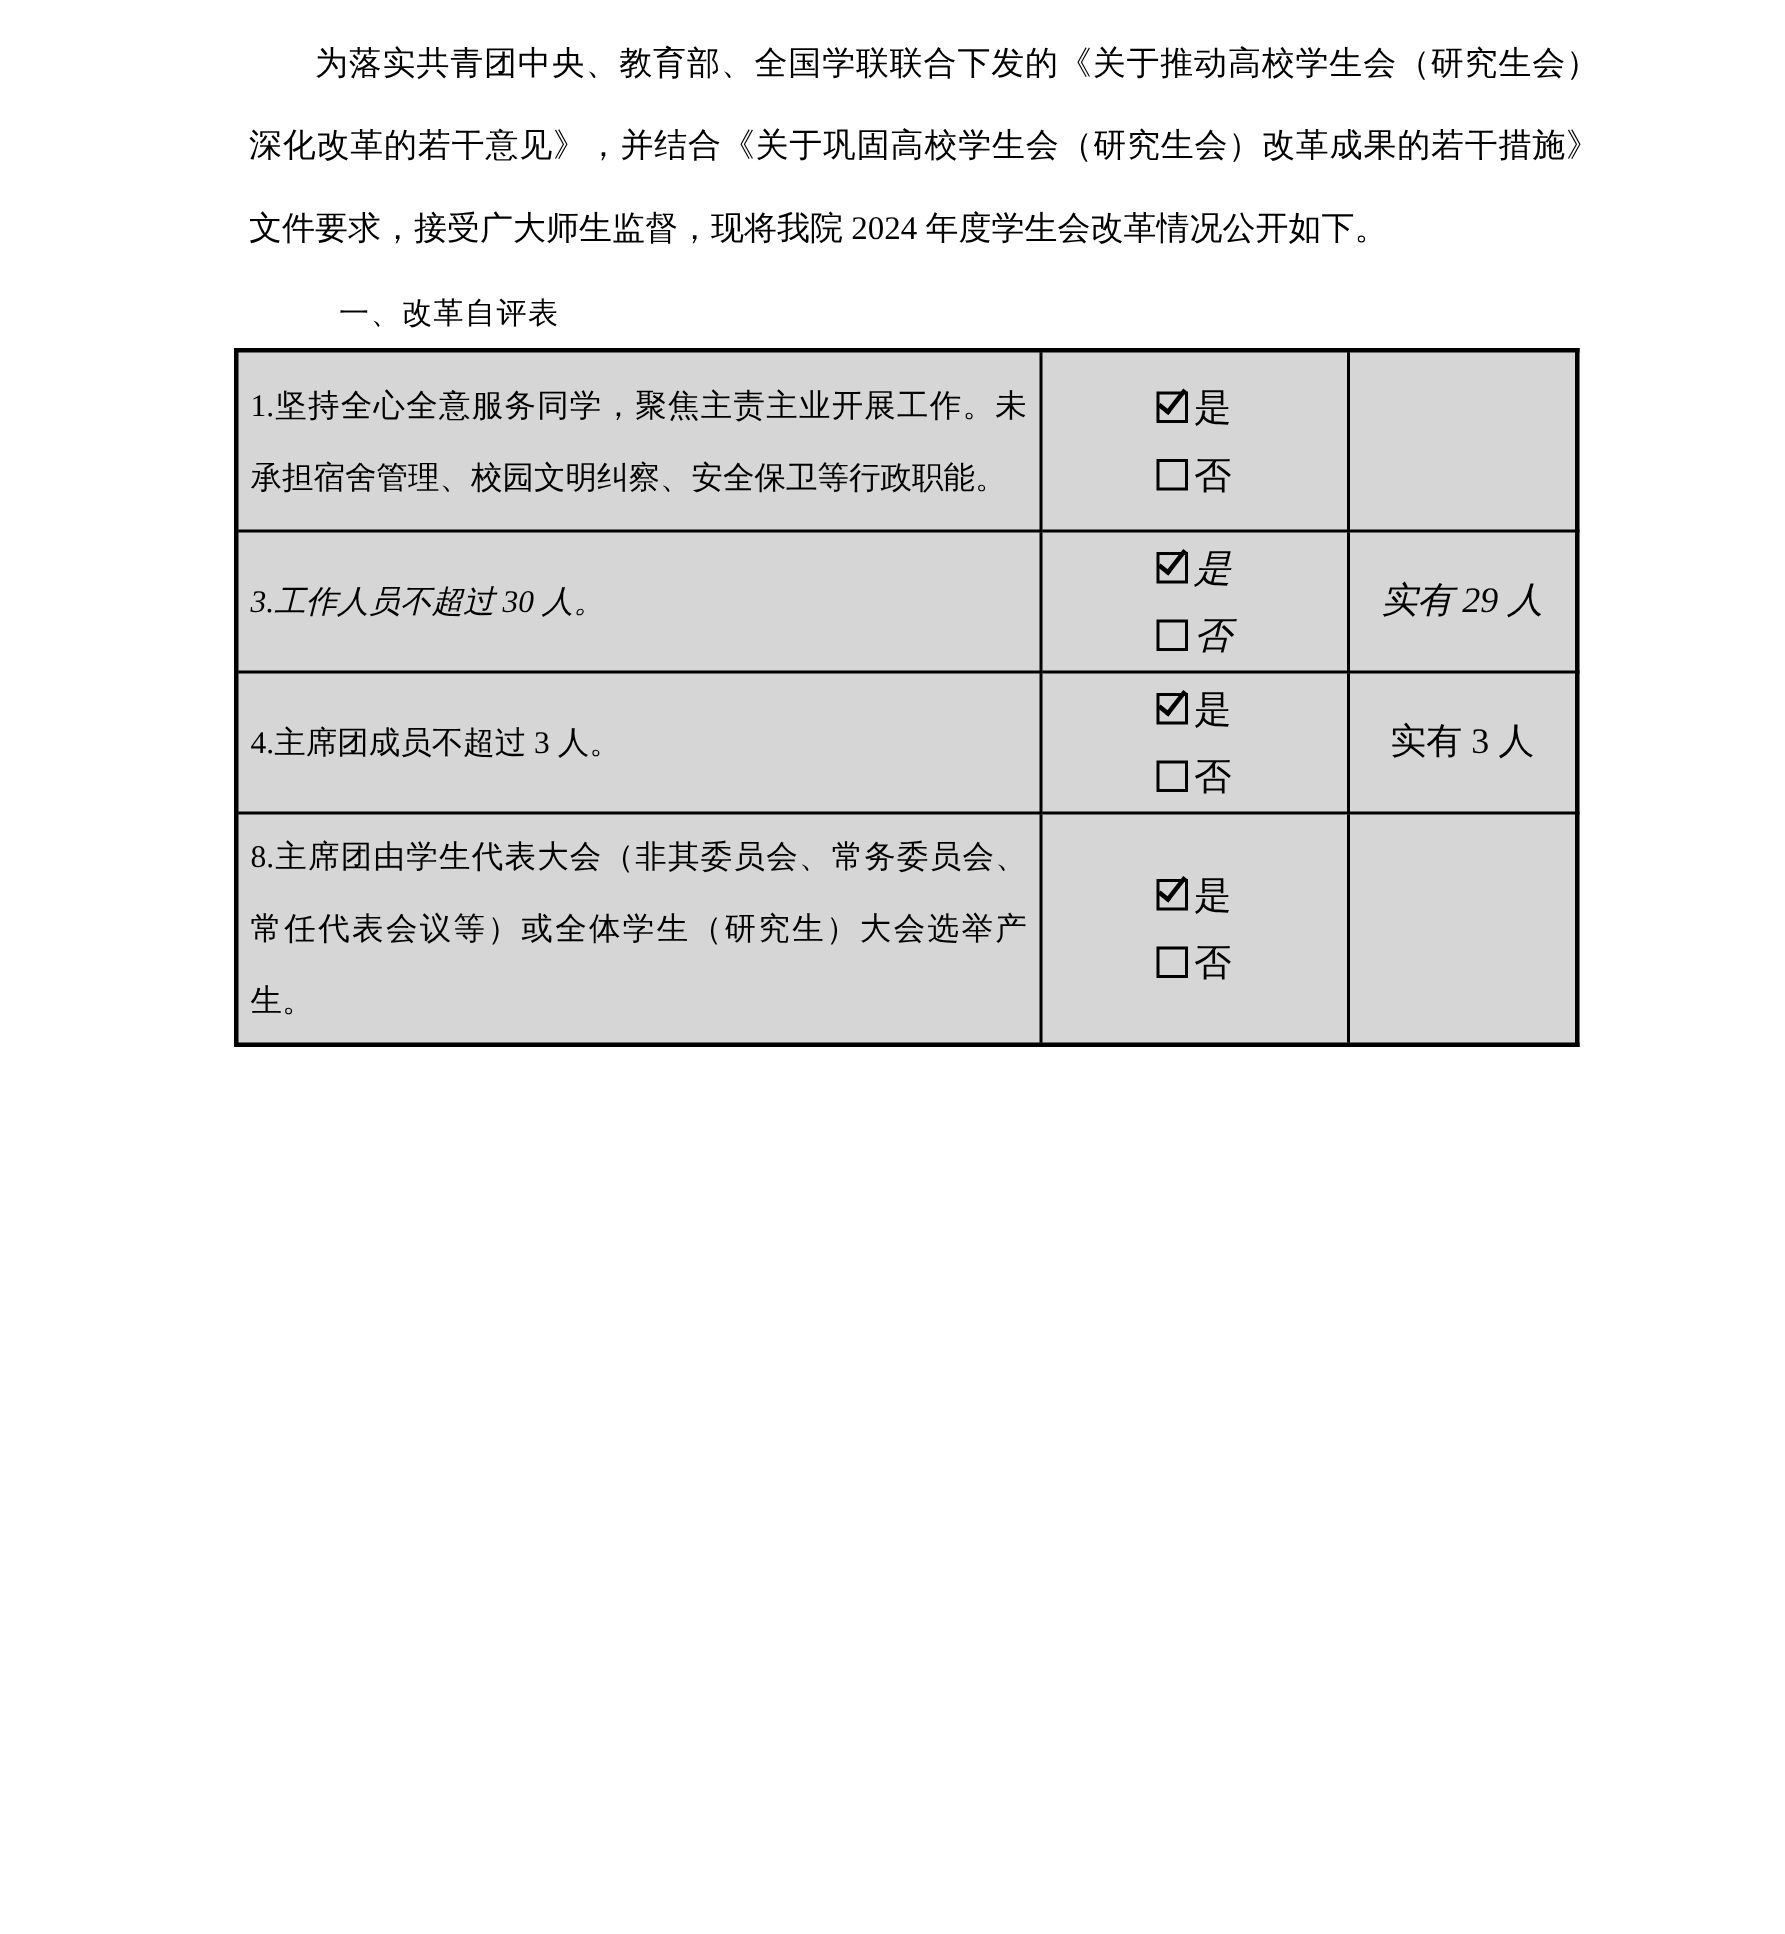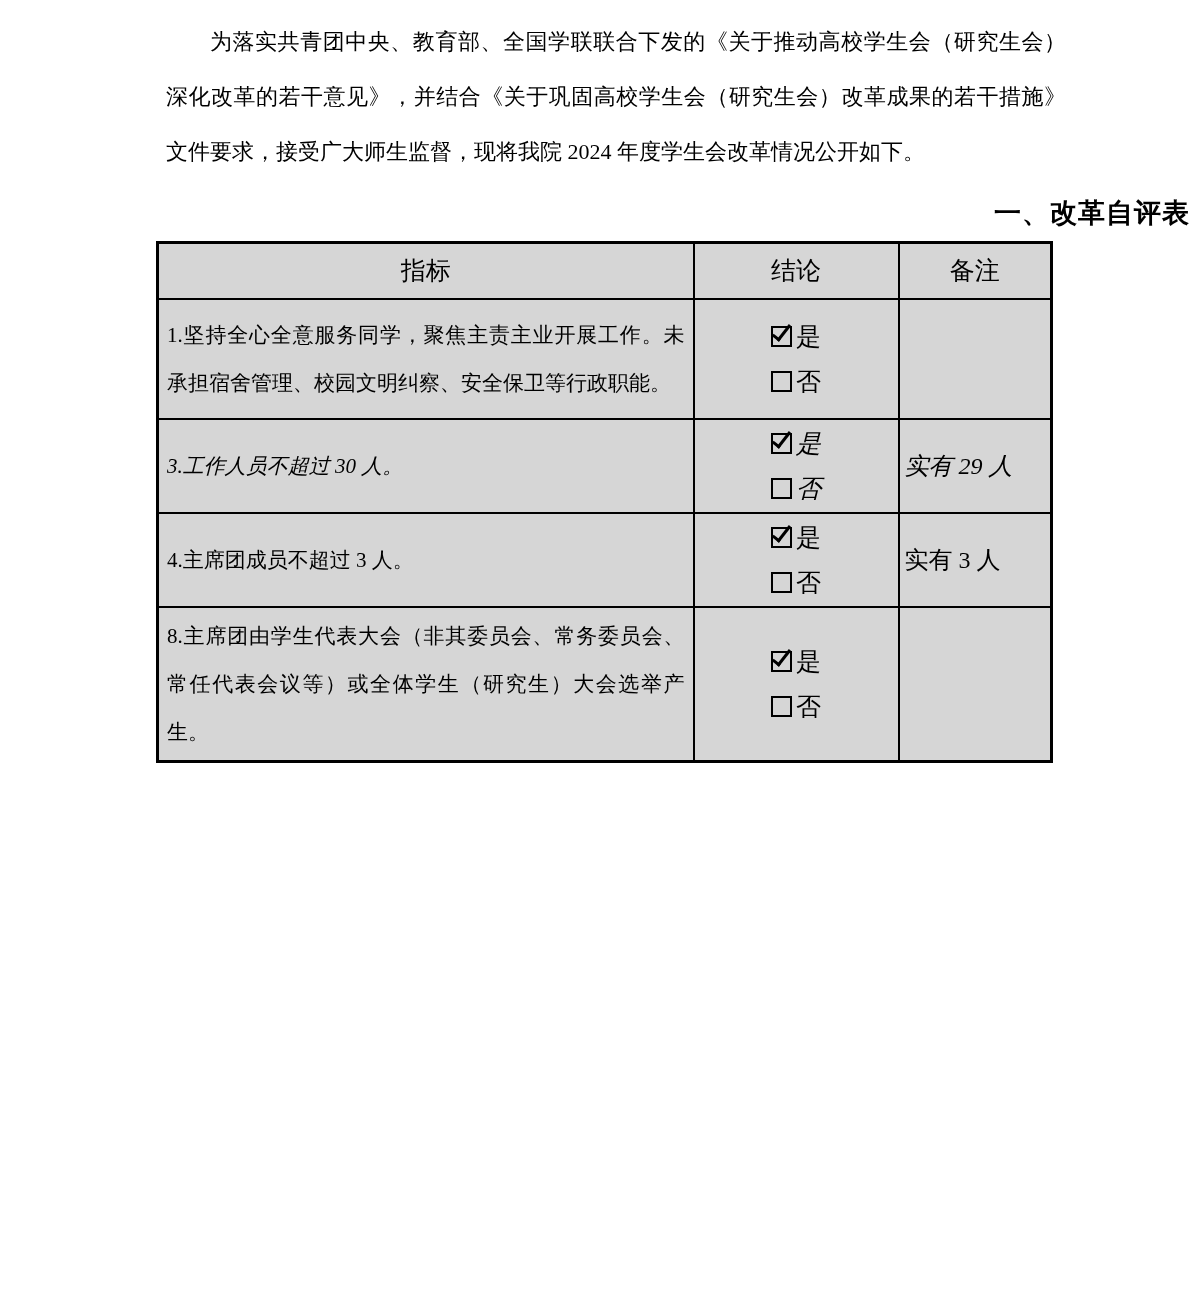--- a/index.html
+++ b/index.html
@@ -16,25 +16,24 @@
     margin:14px 124px 0 166px;
     font-size:22px;
     line-height:55px;
     text-indent:2em;
     text-align:justify;
     text-justify:inter-character;
   }
 
   .section-title {
     margin:16px 0 10px 226px;
-    font-size:27px;
-    font-weight:bold;
+    font-size:20px;
+    font-weight:normal;
     font-family:"Liberation Sans","DejaVu Sans",sans-serif;
     letter-spacing:1px;
-    text-align:right;
   }
 
   table.self-eval {
     margin-left:156px;
     width:894px;
     border-collapse:collapse;
     table-layout:fixed;
     background:#d6d6d6;
     border:3px solid #000;
   }
@@ -91,44 +90,40 @@
     width:9px; height:20px;
     border-right:3px solid #000;
     border-bottom:3px solid #000;
     transform:rotate(38deg);
     display:block;
   }
 
   td.remark {
     font-size:24px;
     line-height:38px;
+    text-align:center;
     padding:3px 5px;
   }
 </style>
 </head>
 <body>
 
 <div class="page">
 
   <p class="intro">为落实共青团中央、教育部、全国学联联合下发的《关于推动高校学生会（研究生会）深化改革的若干意见》，并结合《关于巩固高校学生会（研究生会）改革成果的若干措施》文件要求，接受广大师生监督，现将我院 2024 年度学生会改革情况公开如下。</p>
 
   <h2 class="section-title">一、改革自评表</h2>
 
   <table class="self-eval">
     <colgroup>
       <col class="c-ind">
         <col class="c-concl">
         <col class="c-remark">
     </colgroup>
     <tbody>
-      <tr class="hdr">
-        <th class="hcell">指标</th>
-        <th class="hcell">结论</th>
-        <th class="hcell">备注</th>
-      </tr>
 
       <tr class="r1">
         <td class="ind">1.坚持全心全意服务同学，聚焦主责主业开展工作。未承担宿舍管理、校园文明纠察、安全保卫等行政职能。</td>
         <td class="concl">
           <div class="chk-wrap">
             <div class="chk-line">
               <span class="box checked">
                   <i class="tick"></i>
                 </span>
                 <span class="chk-label">是</span>

